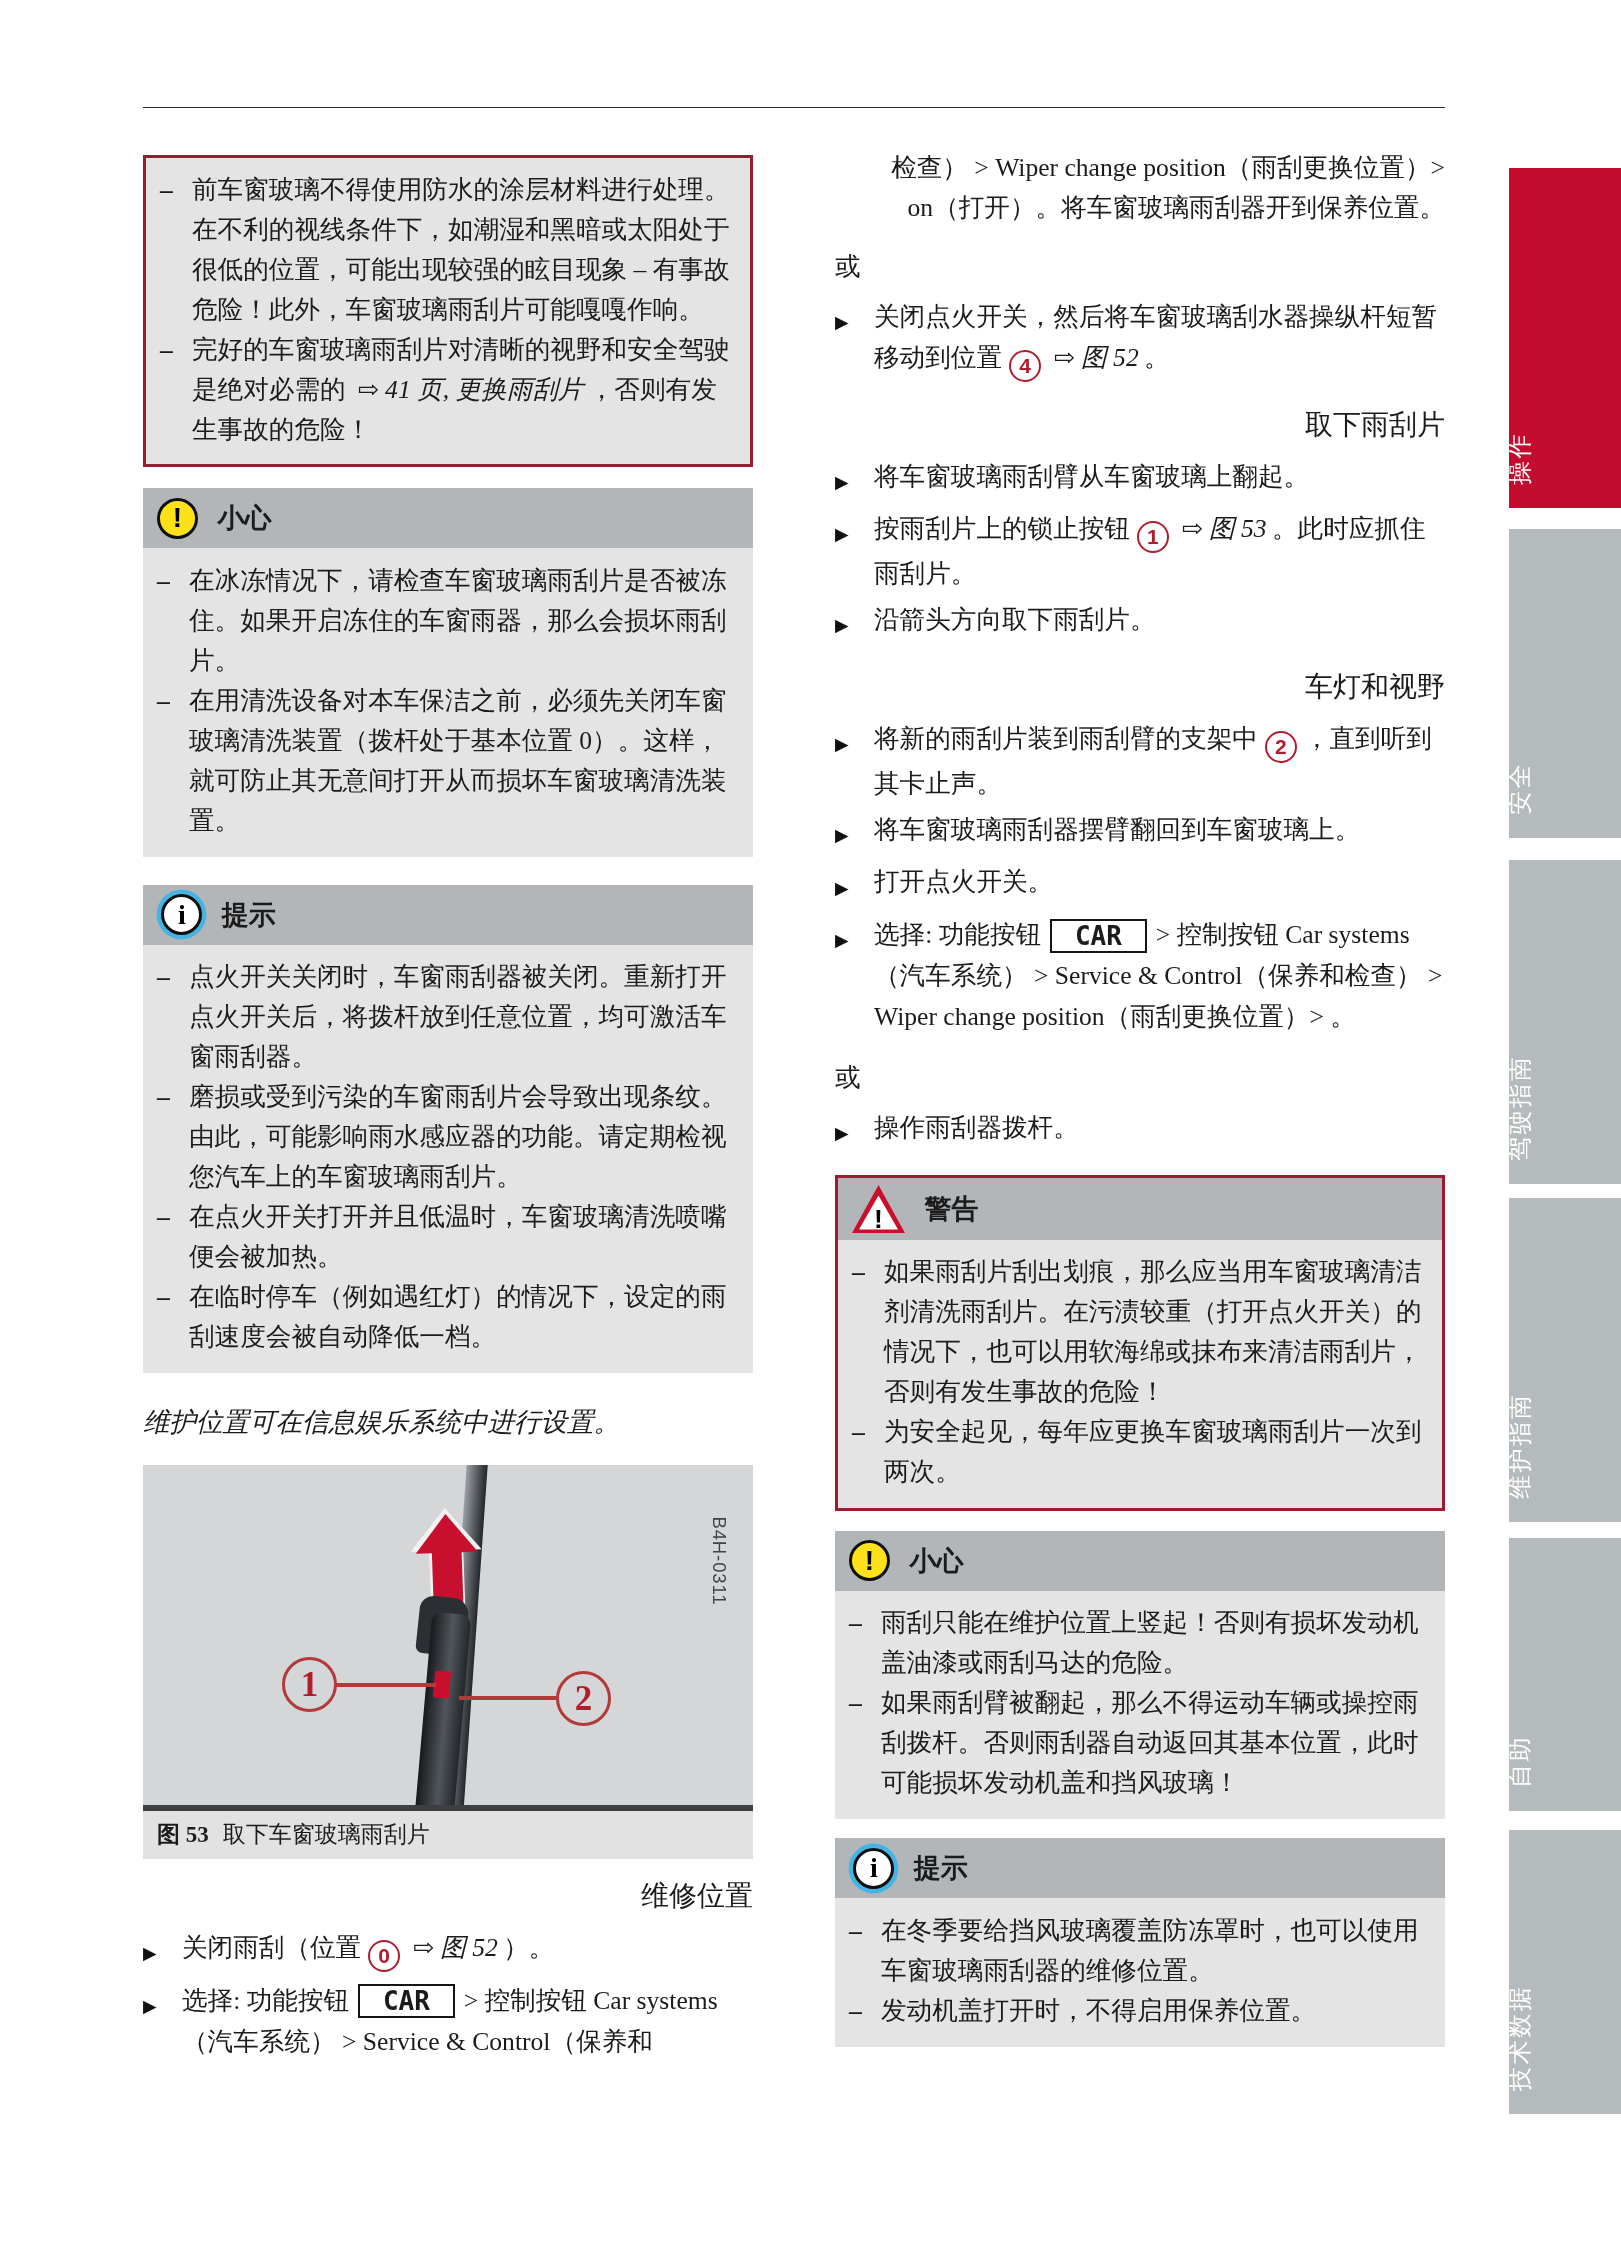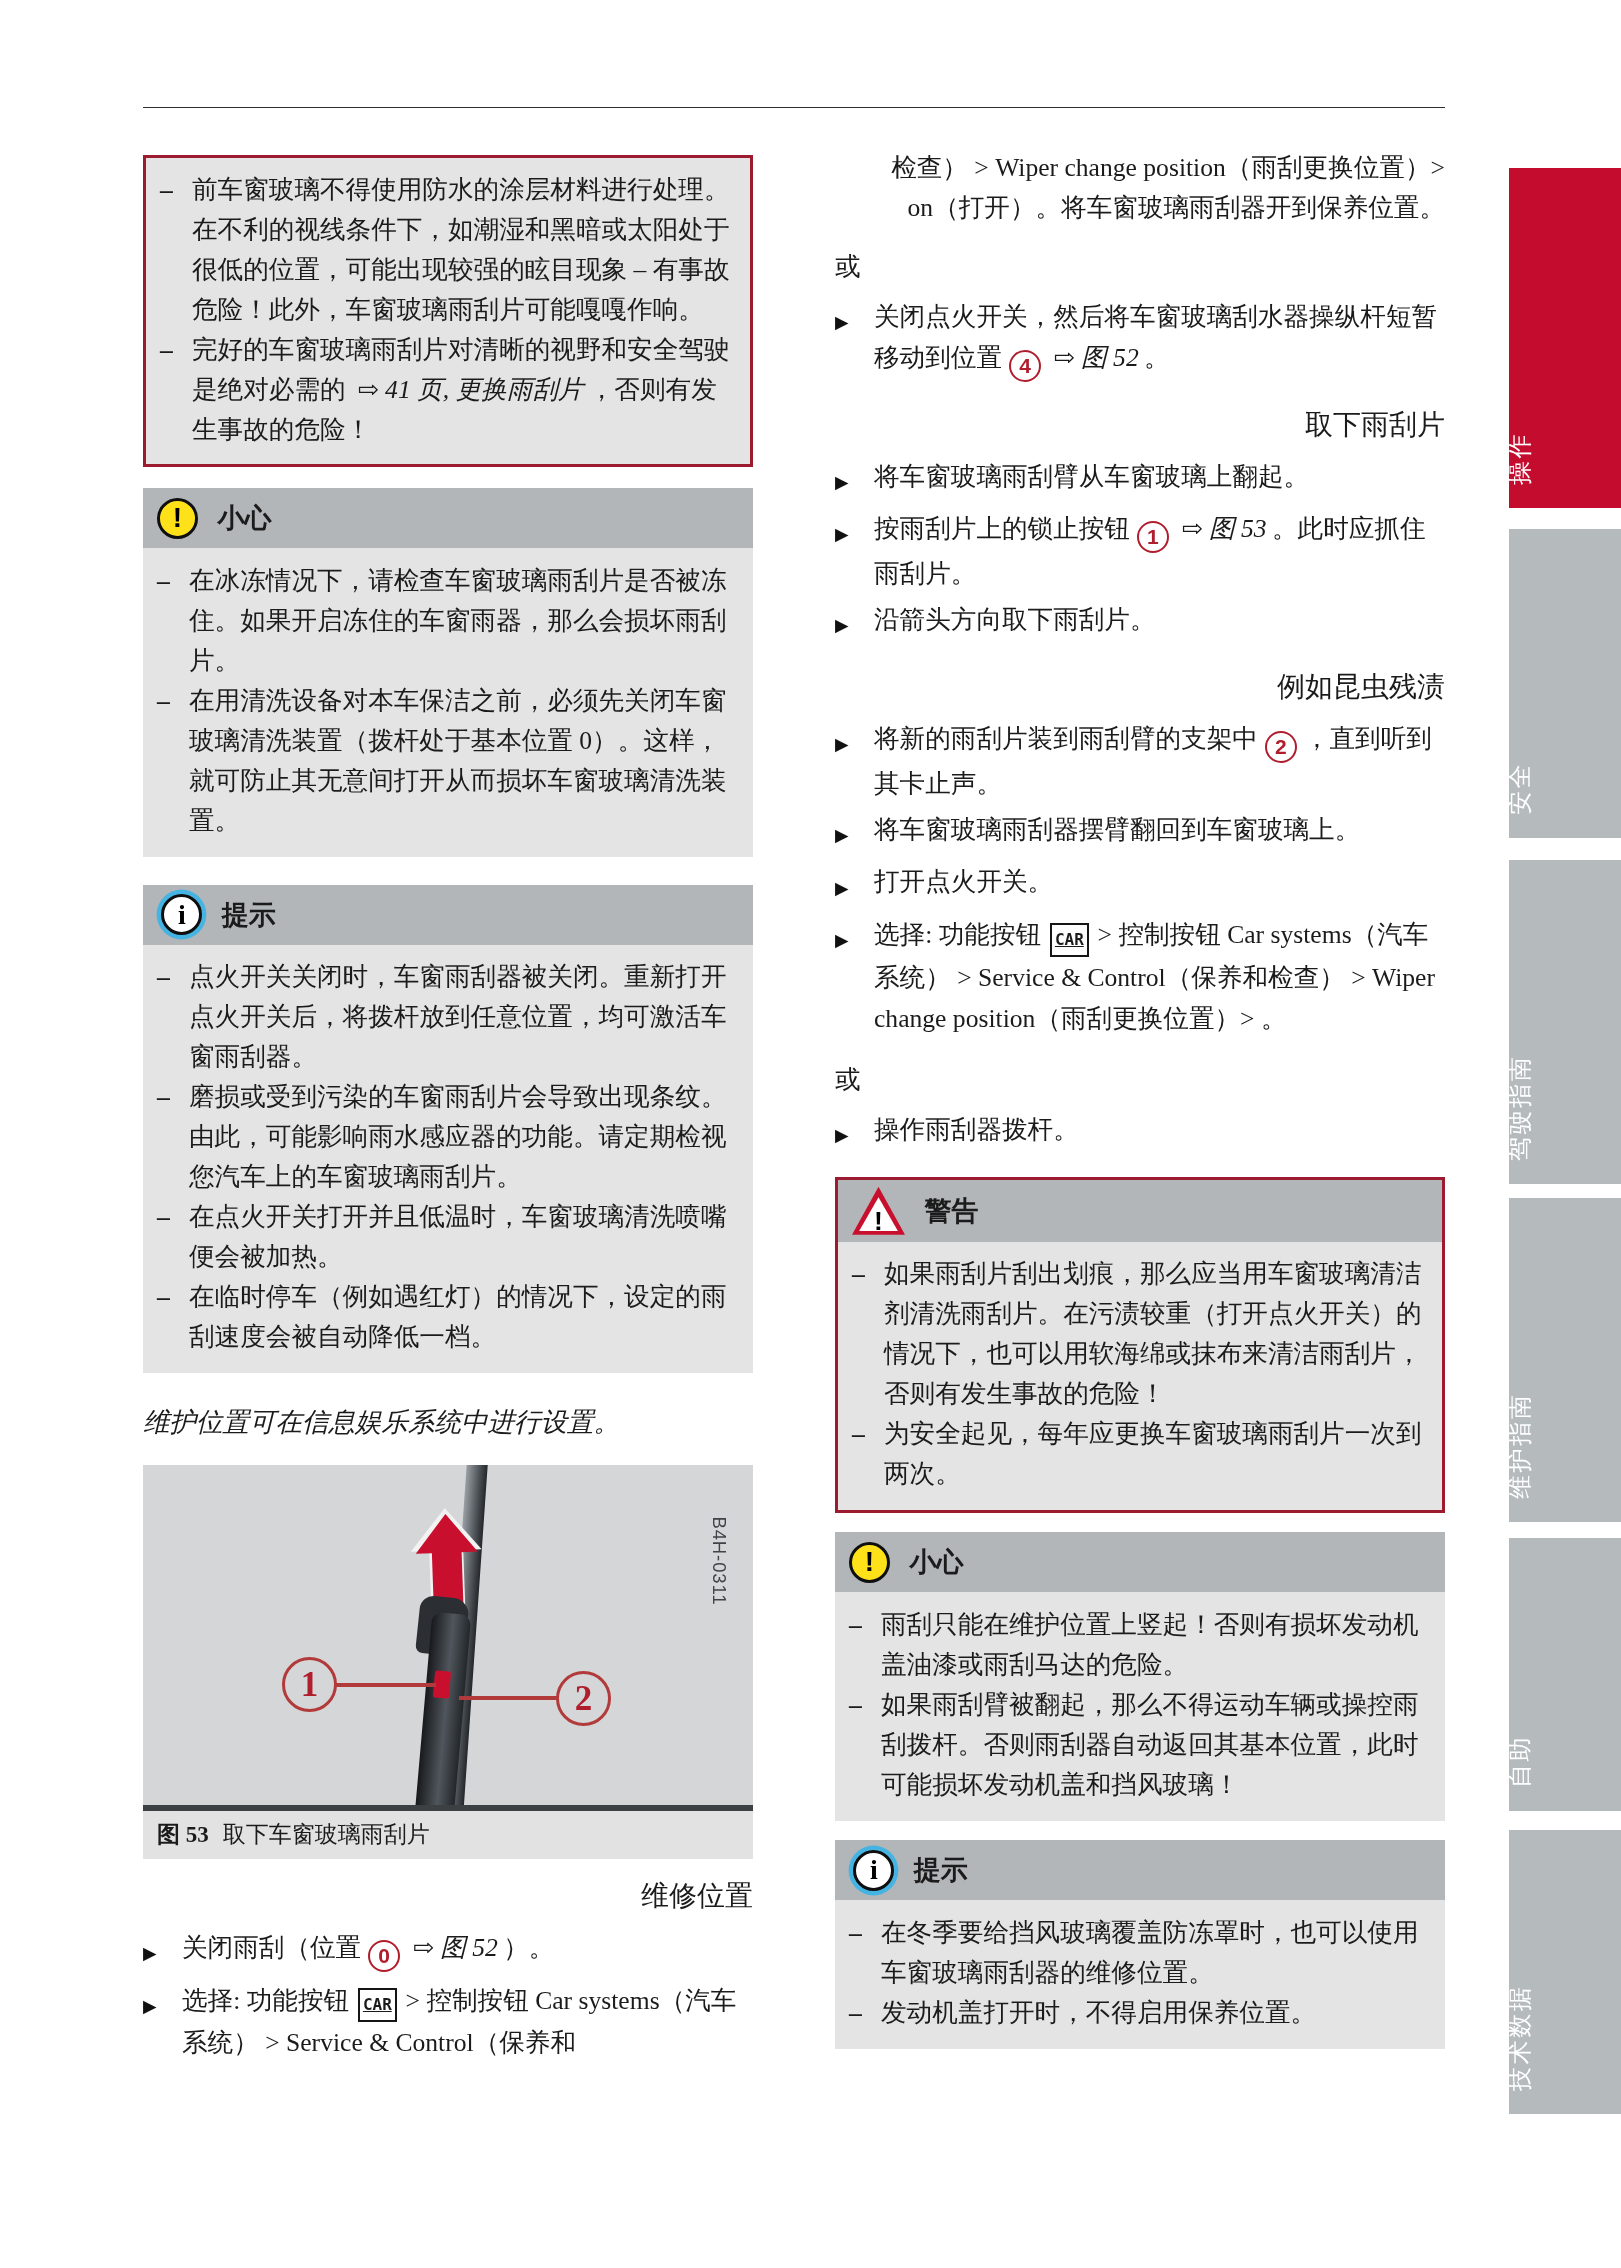--- a/index.html
+++ b/index.html
@@ -43,22 +43,22 @@
   .h3{font-size:28px;font-weight:400;margin:0 0 14px 0;line-height:35px;text-align:right;}
   .or{font-size:25.6px;line-height:40px;margin:7px 0 8.8px 0;}
   
   .step{display:flex;font-size:25.6px;line-height:41px;margin-bottom:5.3px;}
   .tri{flex:0 0 39px;font-size:17.6px;padding-top:6.2px;color:#111;}
   .stext{flex:1;}
   .cont-indent{padding-left:39px;}
   .badge{display:inline-flex;align-items:center;justify-content:center;width:32px;height:32px;
       border:2.6px solid #b01e2e;border-radius:50%;color:#b01e2e;font-weight:700;font-size:21px;
       font-family:"Liberation Sans",sans-serif;margin:0 7px;vertical-align:-7px;box-sizing:border-box;}
-  .key{display:inline-block;border:2.6px solid #151515;padding:0 3px;line-height:30px;
-      font-family:"DejaVu Sans Mono",monospace;font-size:16px;font-weight:700;margin:0 8.8px;vertical-align:-1.8px;text-decoration:underline;}
+  .key{display:inline-block;border:2.6px solid #151515;padding:0 23px;line-height:30px;
+      font-family:"DejaVu Sans Mono",monospace;font-size:26px;font-weight:700;margin:0 8.8px;vertical-align:-1.8px;}
   .ref{font-style:italic;margin:0 5.3px;text-align:right;}
   
   .fig{margin:0 0 19.4px 0;}
   .fig-img{position:relative;height:340px;background:#d5d6d7;border-bottom:6.2px solid #3c4043;overflow:hidden;}
   .figcap{background:#e2e2e2;padding:8.8px 14px;font-size:23px;line-height:30px;}
   .figcap b{margin-right:14px;}
   .wiper-arm{position:absolute;left:311px;top:-17.6px;width:21px;height:397px;border-radius:10.6px;
       background:linear-gradient(90deg,#9aa0a5,#565b60 55%,#23262a);transform:rotate(4deg);}
   .wiper-blade{position:absolute;left:279px;top:148px;width:39px;height:238px;border-radius:10.6px;
       background:linear-gradient(90deg,#17191c,#50565c 55%,#23272b);transform:rotate(5deg);}
@@ -201,21 +201,21 @@
     </div>
     <div class="step">
       <span class="tri">▶</span>
       <p class="stext"><span>按雨刮片上的锁止按钮</span><span class="badge">1</span><i class="ref">⇨ 图 53</i><span>。此时应抓住雨刮片。</span></p>
     </div>
     <div class="step" style="margin-bottom:23px;">
       <span class="tri">▶</span>
       <p class="stext"><span>沿箭头方向取下雨刮片。</span></p>
     </div>
 
-    <div class="h3">例如昆虫残渍</div>
+    <div class="h3">车灯和视野</div>
 
     <div class="step">
       <span class="tri">▶</span>
       <p class="stext"><span>将新的雨刮片装到雨刮臂的支架中</span><span class="badge">2</span><span>，直到听到其卡止声。</span></p>
     </div>
     <div class="step">
       <span class="tri">▶</span>
       <p class="stext"><span>将车窗玻璃雨刮器摆臂翻回到车窗玻璃上。</span></p>
     </div>
     <div class="step">

